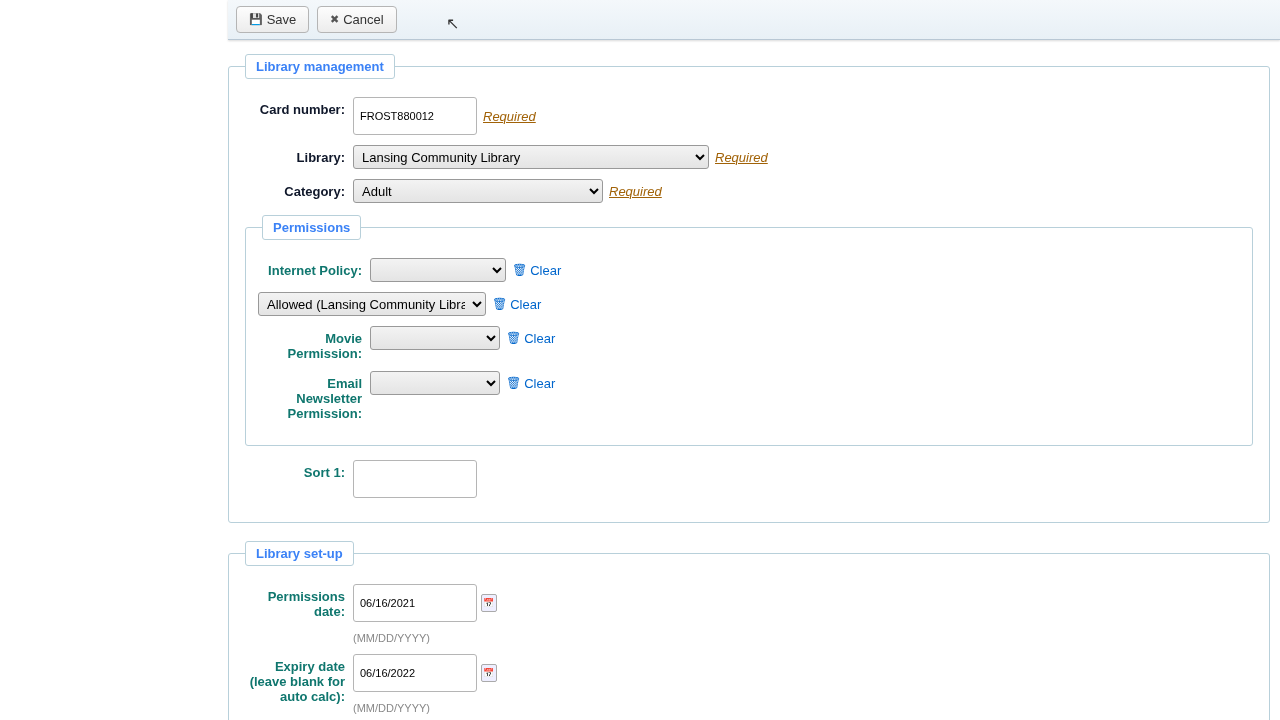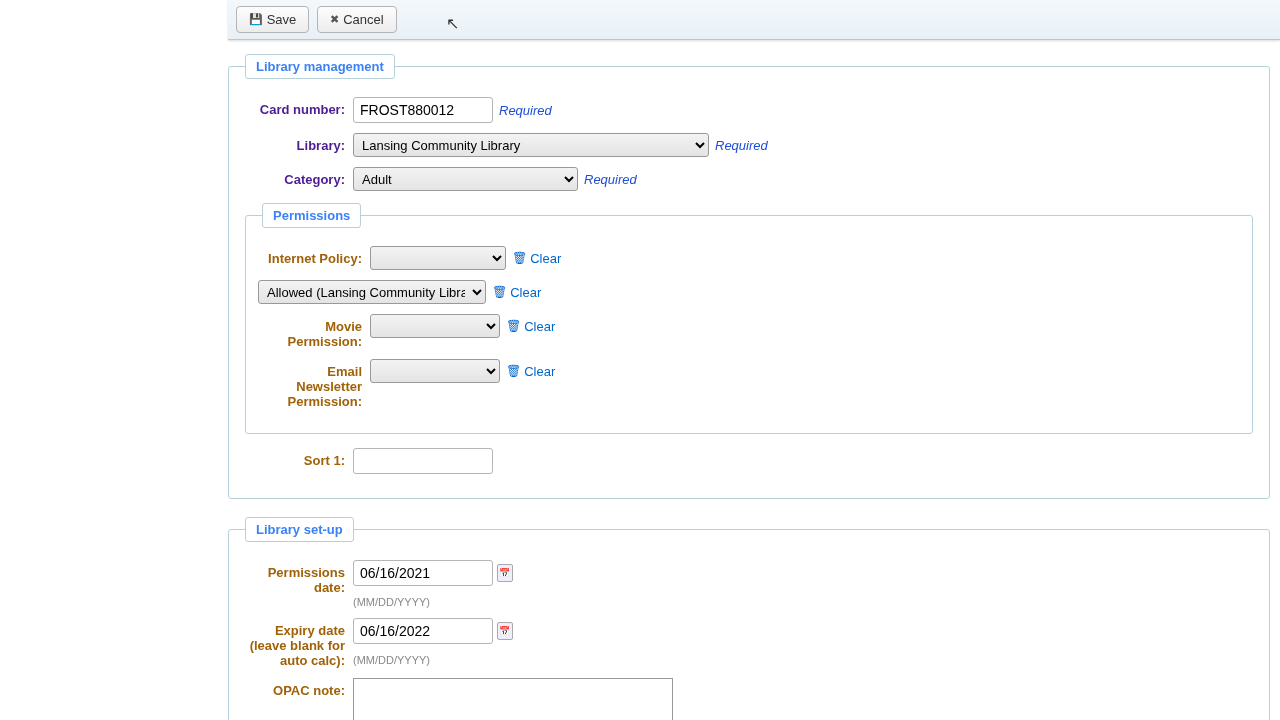--- a/index.html
+++ b/index.html
@@ -61,52 +61,53 @@
     align-items: flex-start;
     margin-bottom: 10px;
   }
   .form-label {
     width: 112px;
     min-width: 112px;
     text-align: right;
     padding-right: 8px;
     padding-top: 5px;
     font-weight: bold;
-    color: #a16207;
-  }
-  .form-label.req { color: #4c1d95; }
+    color: #0f766e;
+  }
+  .form-label.req { color: #0f172a; }
   .form-controls { flex: 1; display: flex; flex-wrap: wrap; align-items: center; gap: 6px; }
   .hint {
     width: 100%;
     font-size: 11px;
     color: #888;
     margin-top: 4px;
   }
   .required-tag {
-    color: #1d4ed8;
+    color: #a16207;
     font-style: italic;
+    text-decoration: underline;
   }
   input[type=text] {
     border: 1px solid #b5b5b5;
     border-radius: 3px;
-    padding: 4px 6px;
-    font-size: 14px;
+    padding: 12px 6px;
+    font-size: 11px;
     background: #fff;
-    width: 140px;
+    width: 124px;
   }
   select {
     border: 1px solid #999;
     border-radius: 3px;
     padding: 3px 4px;
     font-size: 13px;
     background: linear-gradient(#f3f3f3, #e4e4e4);
     height: 24px;
   }
   .sel-lg { width: 356px; }
-  .sel-md { width: 225px; }
+  .sel-md { width: 250px; }
   .sel-sm { width: 136px; }
   .sel-smk { width: 228px; }
 
   .clear-link {
     color: #0066cc;
     cursor: pointer;
     display: inline-flex;
     align-items: center;
     gap: 3px;
     font-size: 13px;

